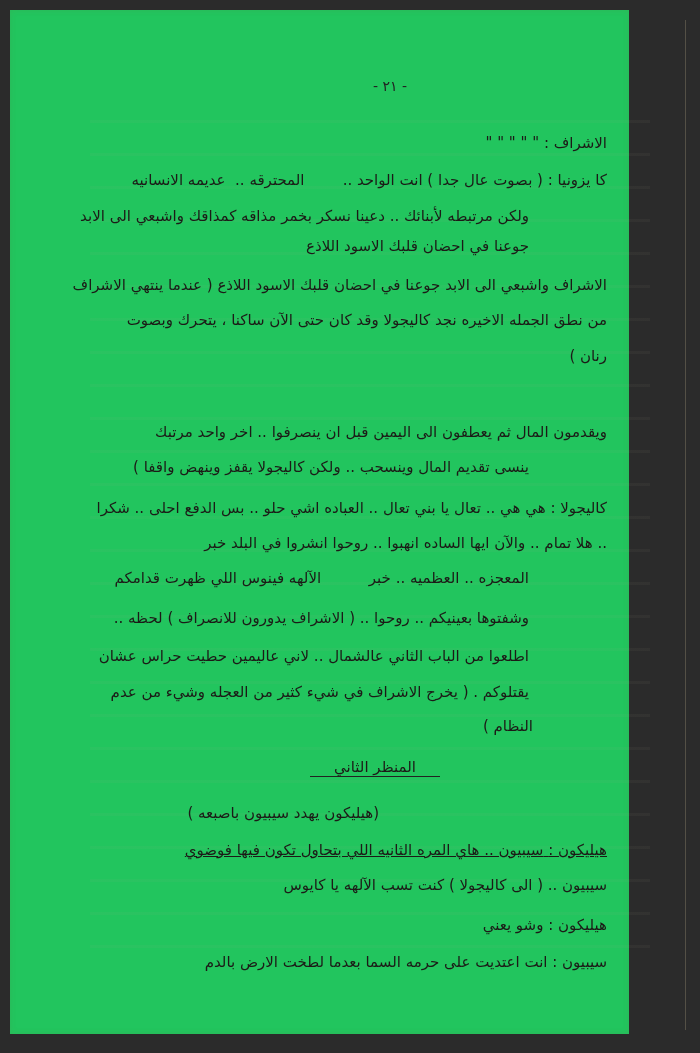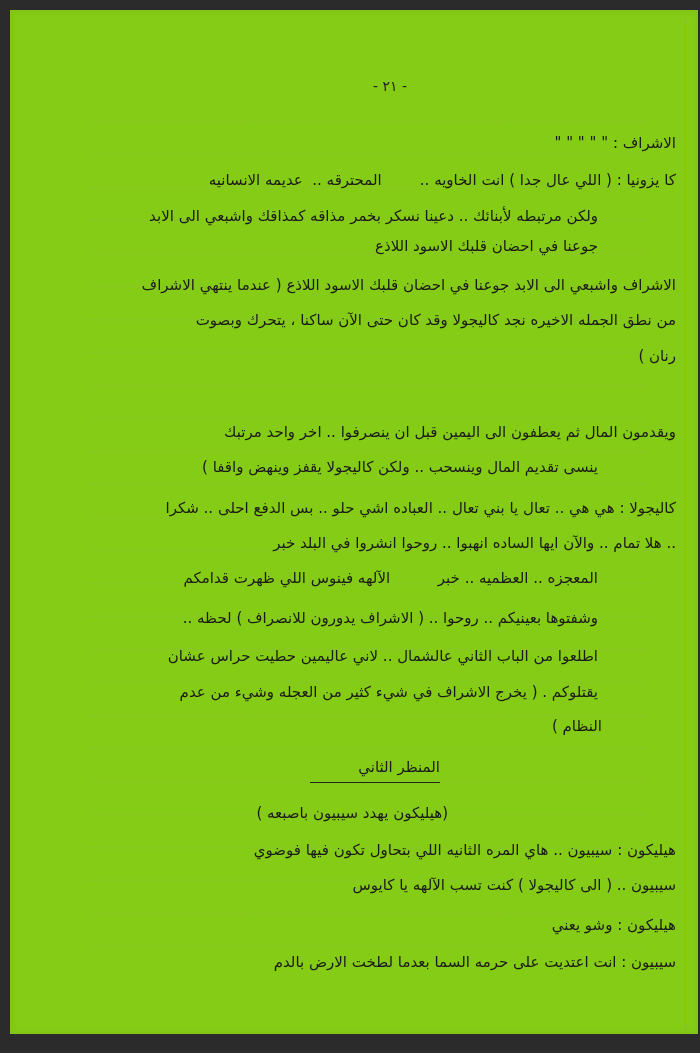--- a/index.html
+++ b/index.html
@@ -6,22 +6,22 @@
     body {
       width: 700px; height: 1053px;
       background: #2b2b2b;
       position: relative;
       overflow: hidden;
       font-family: "DejaVu Sans", sans-serif;
     }
     .page {
       position: absolute;
       left: 10px; top: 10px;
-      width: 688px; height: 1024px;
-      background: #84cc16;
+      width: 619px; height: 1024px;
+      background: #22c55e;
       box-shadow: inset 0 0 6px rgba(120,110,60,0.15);
     }
     .margin-line {
       position: absolute;
       left: 675px; top: 10px; width: 1px; height: 1010px;
       background: rgba(160,150,120,0.35);
     }
     .ghost {
       position: absolute; left: 80px; top: 80px; width: 560px; height: 860px;
       background:
@@ -37,43 +37,43 @@
       font-size: 15px;
       line-height: 20px;
     }
     .pagenum {
       position: absolute; left: 330px; top: 68px; width: 100px;
       text-align: center; font-size: 14px; color: #222;
       direction: rtl;
     }
     .scene-title {
       position: absolute; left: 300px; top: 748px; width: 130px;
-      direction: rtl;
+      text-align: center; direction: rtl;
       font-size: 15px; color: #1c1a17;
-      border-bottom: 1.5px solid #222; padding-bottom: 6px;
+      border-bottom: 1.5px solid #222; 
     }
   </style>
 </head>
 <body>
 
 <div class="page">
   <div class="ghost"></div>
   <div class="margin-line"></div>
 
   <div class="pagenum">- ٢١ -</div>
 
 
   <div class="line" style="right:22px; top:123px;">
     <span>الاشراف :</span>
     <span style="letter-spacing:4px;">"     "     "     "     "</span>
   </div>
 
   <div class="line" style="right:22px; top:160px;">
     <span>كا يزونيا :</span>
-    <span style="white-space:pre;">( اللي عال جدا ) انت الخاويه ..        المحترقه ..  عديمه الانسانيه</span>
+    <span style="white-space:pre;">( بصوت عال جدا ) انت الواحد ..        المحترقه ..  عديمه الانسانيه</span>
   </div>
 
   <div class="line" style="right:100px; top:196px;">
     <span>ولكن مرتبطه لأبنائك .. دعينا نسكر بخمر مذاقه كمذاقك واشبعي الى الابد</span>
   </div>
 
   <div class="line" style="right:100px; top:226px;">
     <span>جوعنا في احضان قلبك الاسود اللاذع</span>
   </div>
 
@@ -127,21 +127,21 @@
   <div class="line" style="right:96px; top:706px;">
     <span>النظام )</span>
   </div>
 
   <div class="scene-title">المنظر الثاني</div>
 
   <div class="line" style="right:250px; top:793px;">
     <span>(هيليكون يهدد سيبيون باصبعه )</span>
   </div>
 
-  <div class="line" style="right:22px; top:830px;">
+  <div class="line" style="right:22px; top:830px;text-decoration:underline;">
     <span>هيليكون :</span>
     <span>سيبيون .. هاي المره الثانيه اللي بتحاول تكون فيها فوضوي</span>
   </div>
   <div class="line" style="right:22px; top:865px;">
     <span>سيبيون ..</span>
     <span>( الى كاليجولا ) كنت تسب الآلهه يا كايوس</span>
   </div>
   <div class="line" style="right:22px; top:905px;">
     <span>هيليكون :</span>
     <span>وشو يعني</span>

